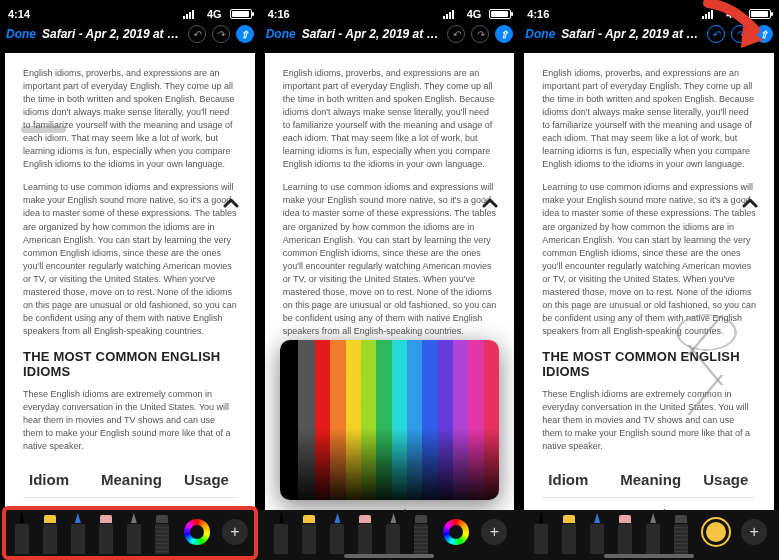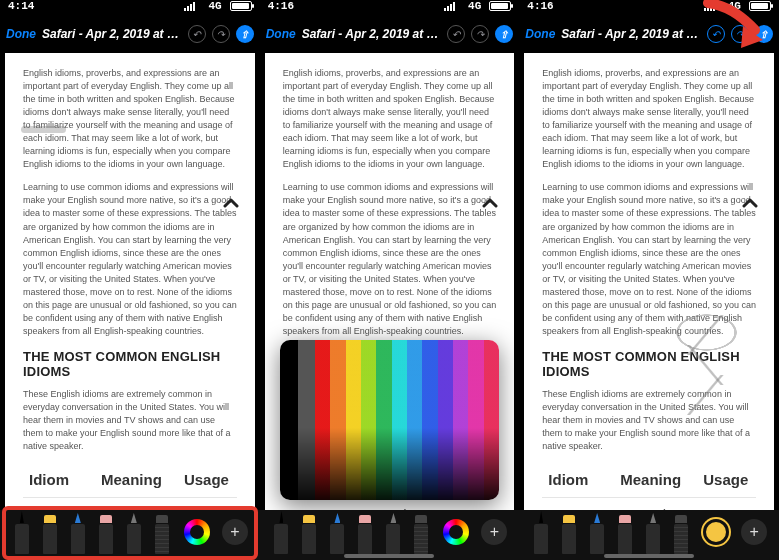--- a/index.html
+++ b/index.html
@@ -14,27 +14,26 @@
   .phone {
     position: relative;
     width: 259.66px;
     height: 560px;
     background: #000;
     overflow: hidden;
   }
   .statusbar {
     height: 20px;
     display: flex;
-    align-items: flex-start;
+    align-items: flex-end;
     justify-content: space-between;
     padding: 0 8px;
     color: #fff;
     font-size: 11px;
     font-weight: 600;
-    font-family: Liberation Mono, monospace;
   }
   .sb-right { display: flex; align-items: center; gap: 8px; }
   .sb-signal {
     width: 16px; height: 10px; display:flex; align-items:flex-end; gap:1px;
   }
   .sb-signal span { width:2px; background:#fff; }
   .sb-signal span:nth-child(1){height:3px}
   .sb-signal span:nth-child(2){height:5px}
   .sb-signal span:nth-child(3){height:7px}
   .sb-signal span:nth-child(4){height:9px}

